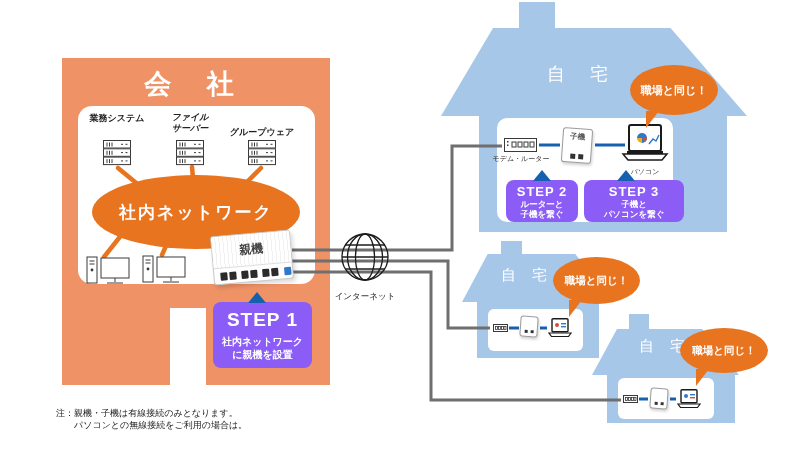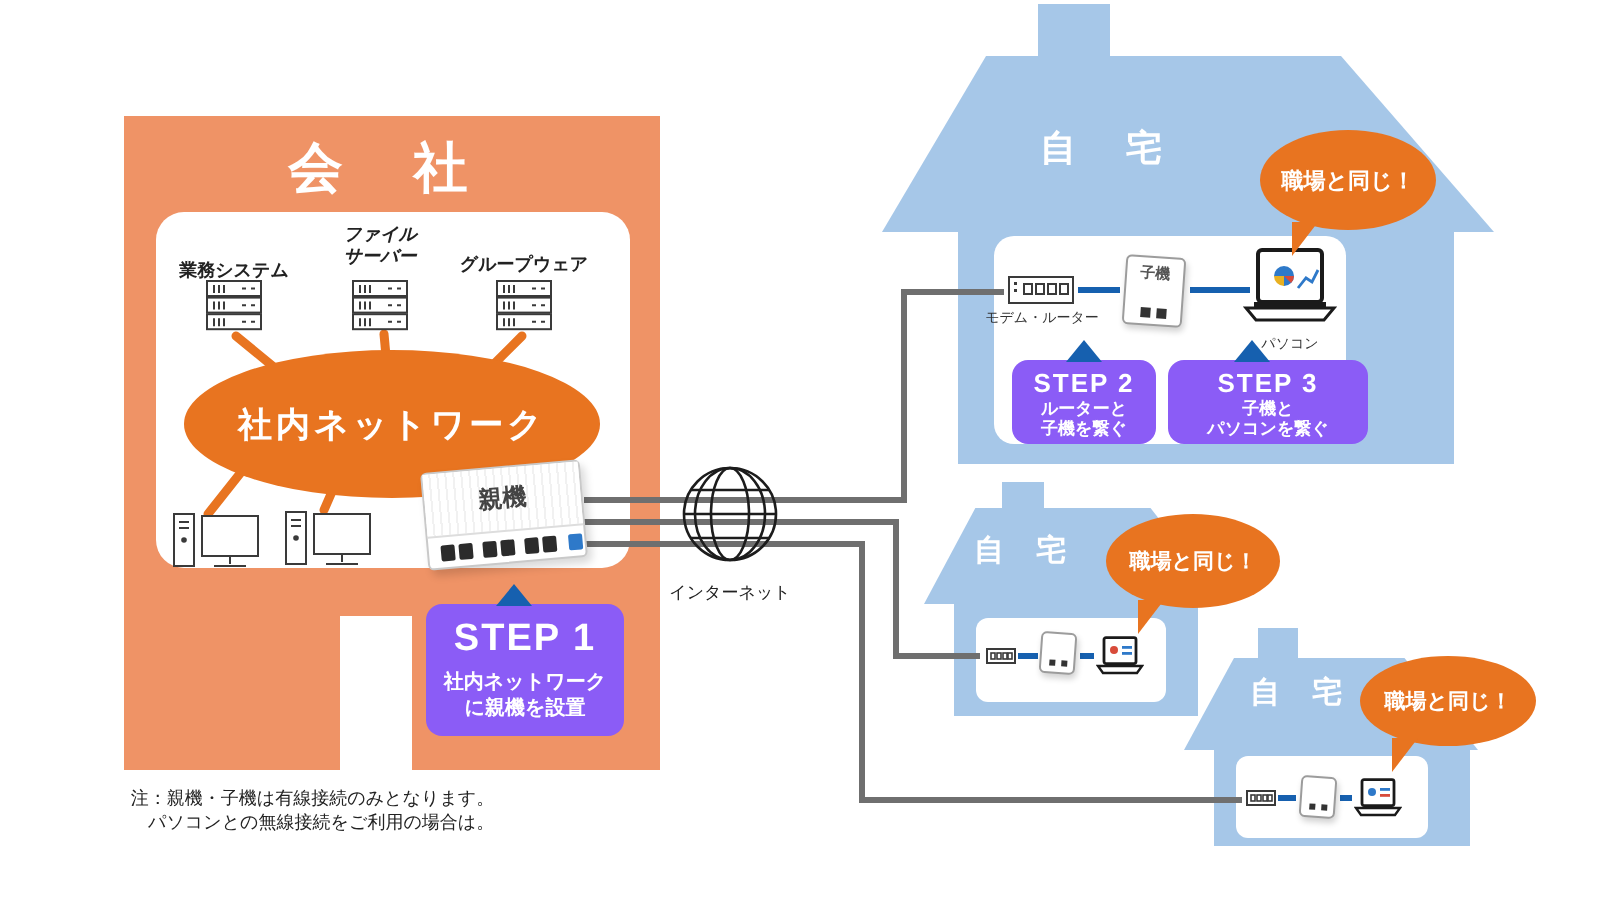--- a/index.html
+++ b/index.html
@@ -49,21 +49,21 @@
   .step2 { left:506px; top:180px; width:72px; height:42px; }
   .step3 { left:584px; top:180px; width:100px; height:42px; }
   .step3::before { left:42%; }
   .step-sm .step-title { font-size:13px; font-weight:bold; letter-spacing:1px; }
   .step-sm .step-desc  { font-size:8.5px; font-weight:bold; line-height:1.18; }
 
   
   .house { background:#A6C7E8; }
   .roof  { clip-path:polygon(17% 0, 75% 0, 100% 100%, 0% 100%); }
   .panel { background:#fff; position:absolute; }
-  .house-title { position:absolute; color:#fff; font-weight:bold; text-align:left; }
+  .house-title { position:absolute; color:#fff; font-weight:normal; text-align:center; }
 
   .h1-chimney { left:519px; top:2px;  width:36px; height:36px; }
   .h1-roof    { left:441px; top:28px; width:306px; height:88px; }
   .h1-body    { left:479px; top:114px; width:248px; height:118px; }
   .h1-panel   { left:497px; top:118px; width:176px; height:104px; border-radius:10px; }
   .h1-title   { left:520px; top:62px; width:125px; font-size:18px; letter-spacing:10px; }
 
   .h2-chimney { left:501px; top:241px; width:21px; height:20px; }
   .h2-roof    { left:462px; top:254px; width:151px; height:48px; }
   .h2-body    { left:477px; top:301px; width:122px; height:57px; }
@@ -93,21 +93,21 @@
               color:#555; padding-top:3px; }
   .cd-ports { margin-top:auto; margin-bottom:3px; display:flex; gap:3px; }
   .cd-ports i { width:5px; height:5px; background:#333; display:block; }
   .cd-sm1 { left:520px; top:316px; width:18px; height:21px; }
   .cd-sm2 { left:650px; top:388px; width:18px; height:21px; }
   .cd-sm .cd-ports i { width:3px; height:3px; }
 
   .dev-label { position:absolute; font-size:7px; color:#333; text-align:center; }
 
   
-  .note { left:56px; top:394px; font-size:9px; line-height:11.5px; color:#222;text-align:right; }
+  .note { left:56px; top:408px; font-size:9px; line-height:11.5px; color:#222; }
   .note-indent { margin-left:18px; }
 
   svg.layer { position:absolute; left:0; top:0; z-index:5; pointer-events:none; }
   .z6 { z-index:6; }
 </style>
 </head>
 <body>
 
 <div class="canvas">
 
@@ -158,21 +158,21 @@
     <g stroke="#1660AF" stroke-width="3" fill="none">
       <path d="M539 145 H560"></path>
       <path d="M595 145 H625"></path>
       <path d="M509 328 H519"></path>
       <path d="M540 328 H547"></path>
       <path d="M639 399 H648"></path>
       <path d="M670 399 H676"></path>
     </g>
   </svg>
 
-  <div class="abs z6 server-label" style="left:80px;top:113px;">業務システム</div>
+  <div class="abs z6 server-label" style="left:80px;top:96px;">業務システム</div>
   <div class="abs z6 server-label" style="left:153px;top:106px;font-style:italic;">ファイル
 サーバー</div>
   <div class="abs z6 server-label" style="left:225px;top:110px;">グループウェア</div>
 
   <svg class="abs z6" style="left:103px;top:140px;" width="28" height="26" viewBox="0 0 28 26">
     <g stroke="#3a3a3a" fill="#fff">
         <rect x="0.5" y="0.5" width="27" height="7.5"></rect>
         <rect x="0.5" y="8.8" width="27" height="7.5"></rect>
         <rect x="0.5" y="17.1" width="27" height="7.5"></rect>
       </g>

